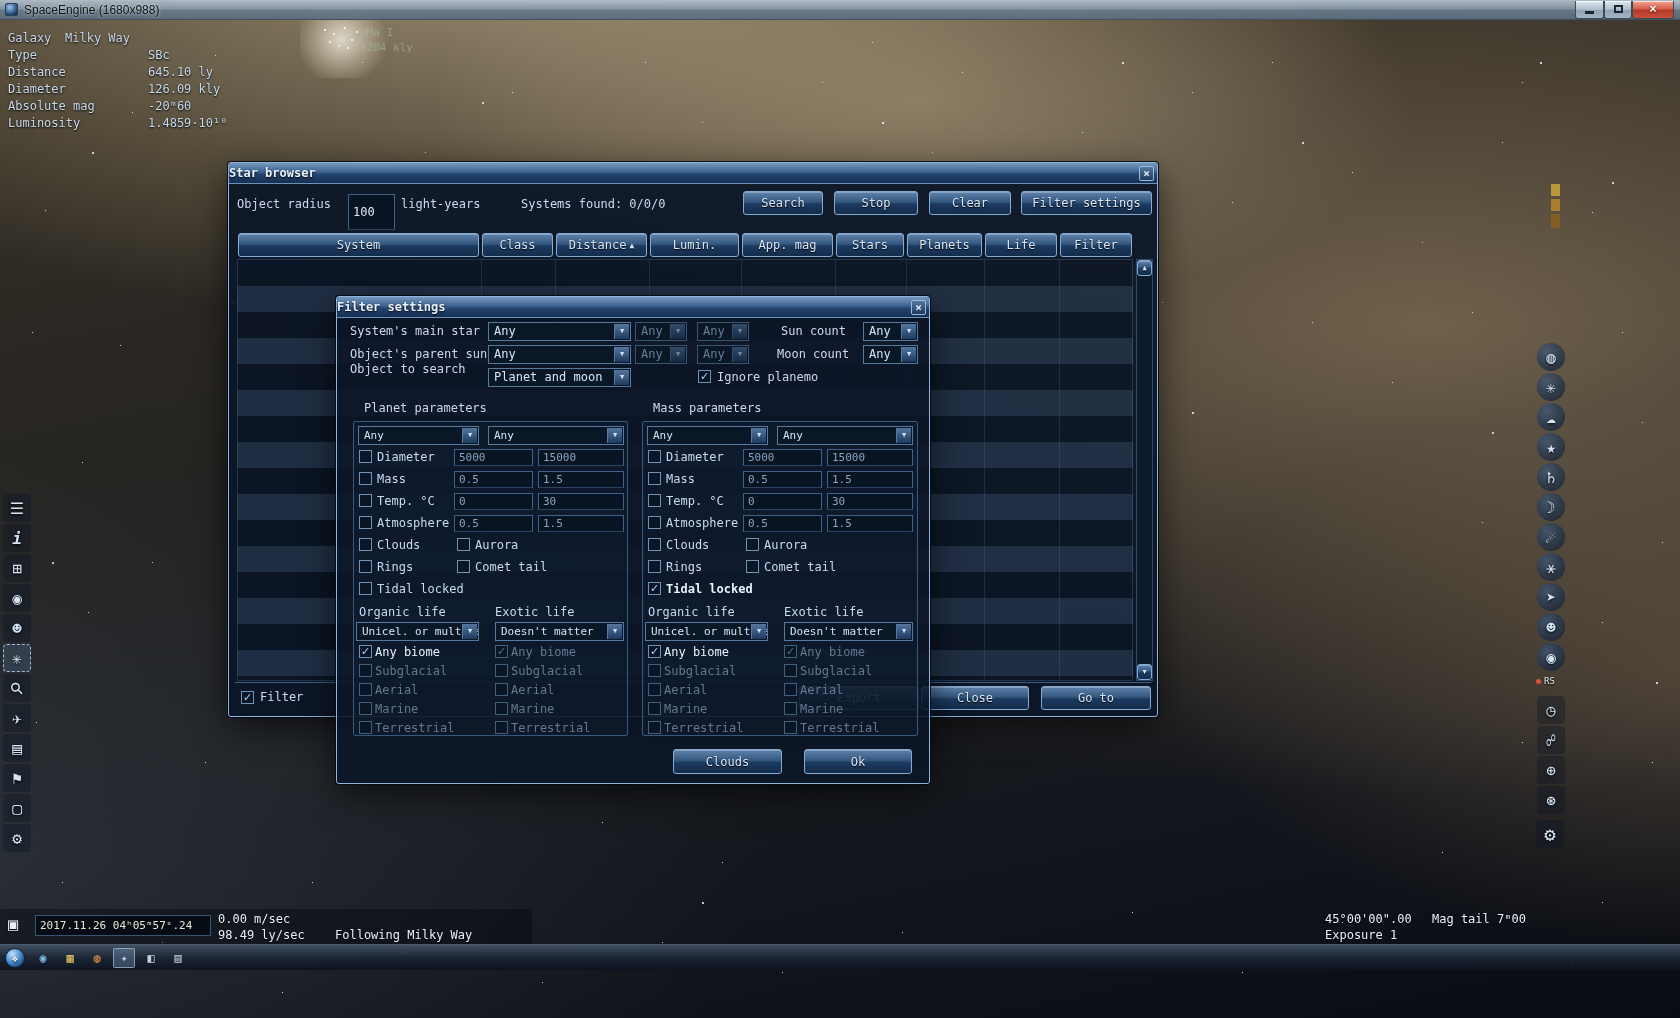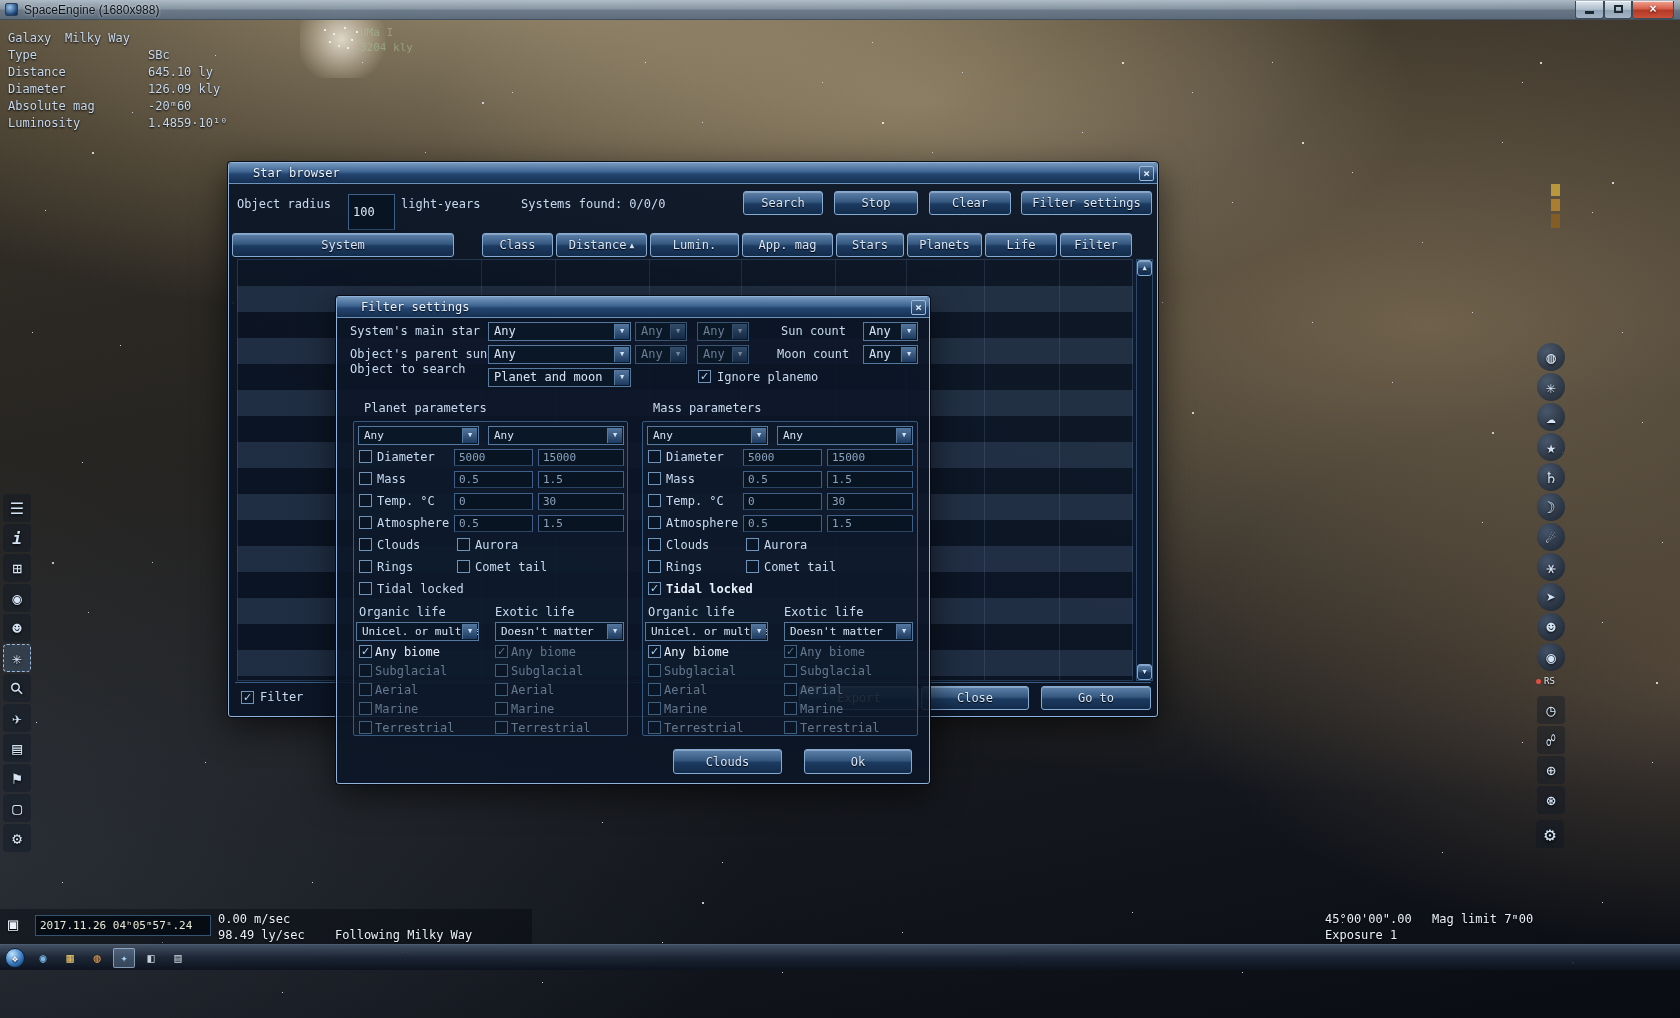--- a/index.html
+++ b/index.html
@@ -49,23 +49,23 @@
 .cap-btn.close{width:42px;background:linear-gradient(#f0a493,#d65f4b 45%,#b23a28 55%,#c94f38);color:#fff;font-weight:bold;font-size:12px;text-shadow:0 1px 2px #5a120a}
 
 
 .ginfo-row{position:absolute;left:8px;z-index:5;height:17px;line-height:17px;color:#c6d8ee;text-shadow:0 1px 2px #000}
 .ginfo-row .gv{position:absolute;left:140px;white-space:nowrap}
 .ginfo-row .gv.first{left:57px}
 
 
 .se-window{position:absolute;background:rgba(11,22,39,.93);border:1px solid #8fb3da;border-radius:3px;
  box-shadow:0 0 0 1px rgba(5,10,20,.9),0 10px 34px rgba(0,0,0,.6)}
-.se-titlebar{position:absolute;left:0;top:0;right:0;height:21px;display:flex;align-items:center;padding:0 24px;
+.se-titlebar{position:absolute;left:0;top:0;right:0;height:21px;display:flex;align-items:center;padding:0 0;
  background:linear-gradient(#7698be,#3c6390 45%,#254672 55%,#152f50);border-bottom:1px solid #6d93bb;border-radius:2px 2px 0 0;
- color:#eaf3fd;font-weight:normal;text-shadow:0 1px 2px #000}
+ color:#eaf3fd;font-weight:bold;text-shadow:0 1px 2px #000}
 .se-close{position:absolute;right:3px;top:3px;width:15px;height:15px;border:1px solid #9cbbdd;border-radius:2px;
  background:linear-gradient(#54779f,#1d3a5f);color:#e2eefb;font-size:11px;line-height:13px;text-align:center;font-weight:bold}
 .se-btn{position:absolute;display:flex;align-items:center;justify-content:center;border:1px solid #85abd4;border-radius:3px;
  background:linear-gradient(#5e82ab 0%,#35587f 45%,#1c3a60 55%,#132c4b 100%);color:#d8e7f8;height:24px;
  text-shadow:0 1px 1px #000;box-shadow:inset 0 1px 0 rgba(255,255,255,.28)}
 .hcell{height:24px}
 input.se-input{position:absolute;background:#081422;border:1px solid #3e6089;border-bottom-color:#2a4462;color:#dbe8f6;
  font:12px "DejaVu Sans Mono",monospace;padding:0 4px;outline:none}
 input.dim{color:#8ba3bd}
 .se-dd{position:absolute;height:19px;background:#0a1727;border:1px solid #55799f;color:#d5e4f5;line-height:17px;
@@ -247,21 +247,21 @@
 
   <span class="se-label" style="left:8px;top:34px">Object radius</span>
   <input class="se-input" style="left: 119px; top: 31px; width: 47px; height: 36px;" value="100">
   <span class="se-label" style="left:172px;top:34px">light-years</span>
   <span class="se-label" style="left:292px;top:34px">Systems found: 0/0/0</span>
   <div class="se-btn" style="left:514px;top:28px;width:80px">Search</div>
   <div class="se-btn" style="left:605px;top:28px;width:84px">Stop</div>
   <div class="se-btn" style="left:700px;top:28px;width:82px">Clear</div>
   <div class="se-btn" style="left:792px;top:28px;width:131px">Filter settings</div>
 
-  <div class="se-btn hcell" style="left:3px;top:70px;width:222px">System</div>
+  <div class="se-btn hcell" style="left:9px;top:70px;width:241px">System</div>
   <div class="se-btn hcell" style="left:253px;top:70px;width:71px">Class</div>
   <div class="se-btn hcell" style="left:327px;top:70px;width:91px">
     <span>Distance</span>
     <span style="font-size:8px;margin-left:3px">▲</span>
   </div>
   <div class="se-btn hcell" style="left:421px;top:70px;width:89px">Lumin.</div>
   <div class="se-btn hcell" style="left:513px;top:70px;width:91px">App. mag</div>
   <div class="se-btn hcell" style="left:607px;top:70px;width:68px">Stars</div>
   <div class="se-btn hcell" style="left:678px;top:70px;width:75px">Planets</div>
   <div class="se-btn hcell" style="left:756px;top:70px;width:72px">Life</div>
@@ -458,21 +458,21 @@
   <div class="se-btn" style="left:467px;top:452px;width:108px;height:25px">Ok</div>
 </div>
 
 <div class="status-strip"></div>
 <span class="status-txt" style="left:8px;top:914px;font-size:17px">▣</span>
 <div id="datetime-box">2017.11.26  04ʰ05ᵐ57ˢ.24</div>
 <span class="status-txt" style="left:218px;top:912px">0.00 m/sec</span>
 <span class="status-txt" style="left:218px;top:928px">98.49 ly/sec</span>
 <span class="status-txt" style="left:335px;top:928px">Following Milky Way</span>
 <span class="status-txt" style="left:1325px;top:912px">45°00'00".00</span>
-<span class="status-txt" style="left:1432px;top:912px">Mag limit  7ᵐ00</span>
+<span class="status-txt" style="left:1432px;top:912px">Mag tail  7ᵐ00</span>
 <span class="status-txt" style="left:1325px;top:928px">Exposure 1</span>
 
 <div class="taskbar">
   <div class="start-orb">❖</div>
   <div class="tb-slot" style="left:32px;color:#7cb9e8">
       <span>◉</span>
     </div>
   <div class="tb-slot" style="left:59px;color:#e8c56a">
       <span>▦</span>
     </div>

